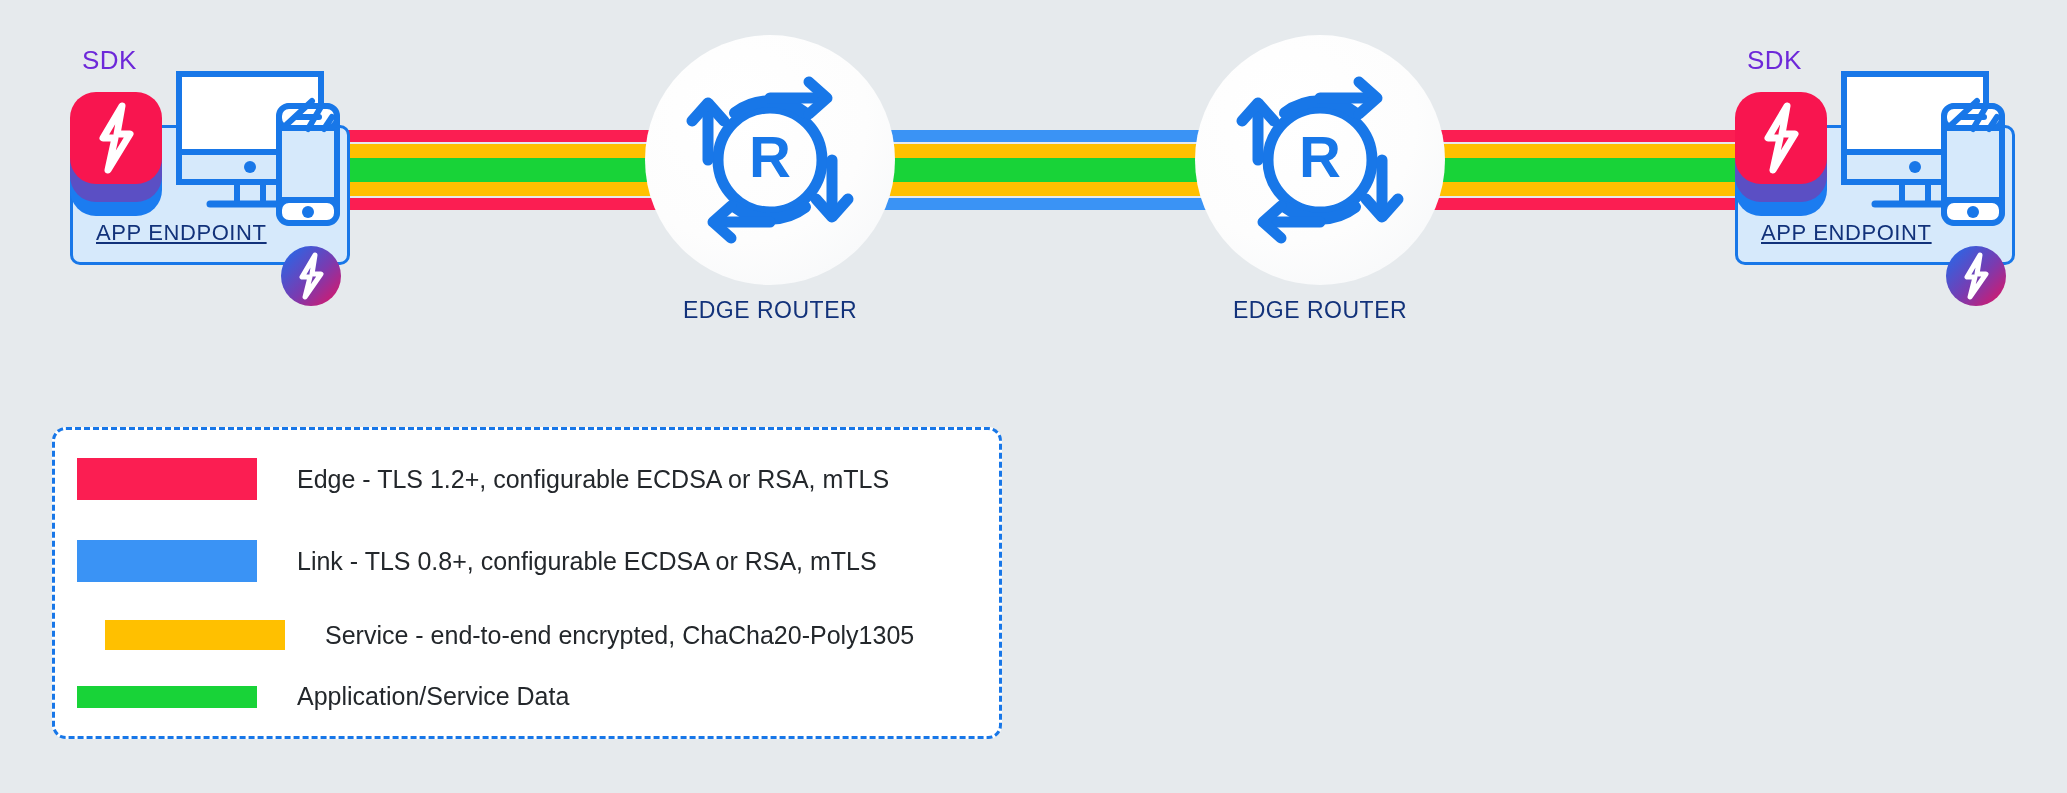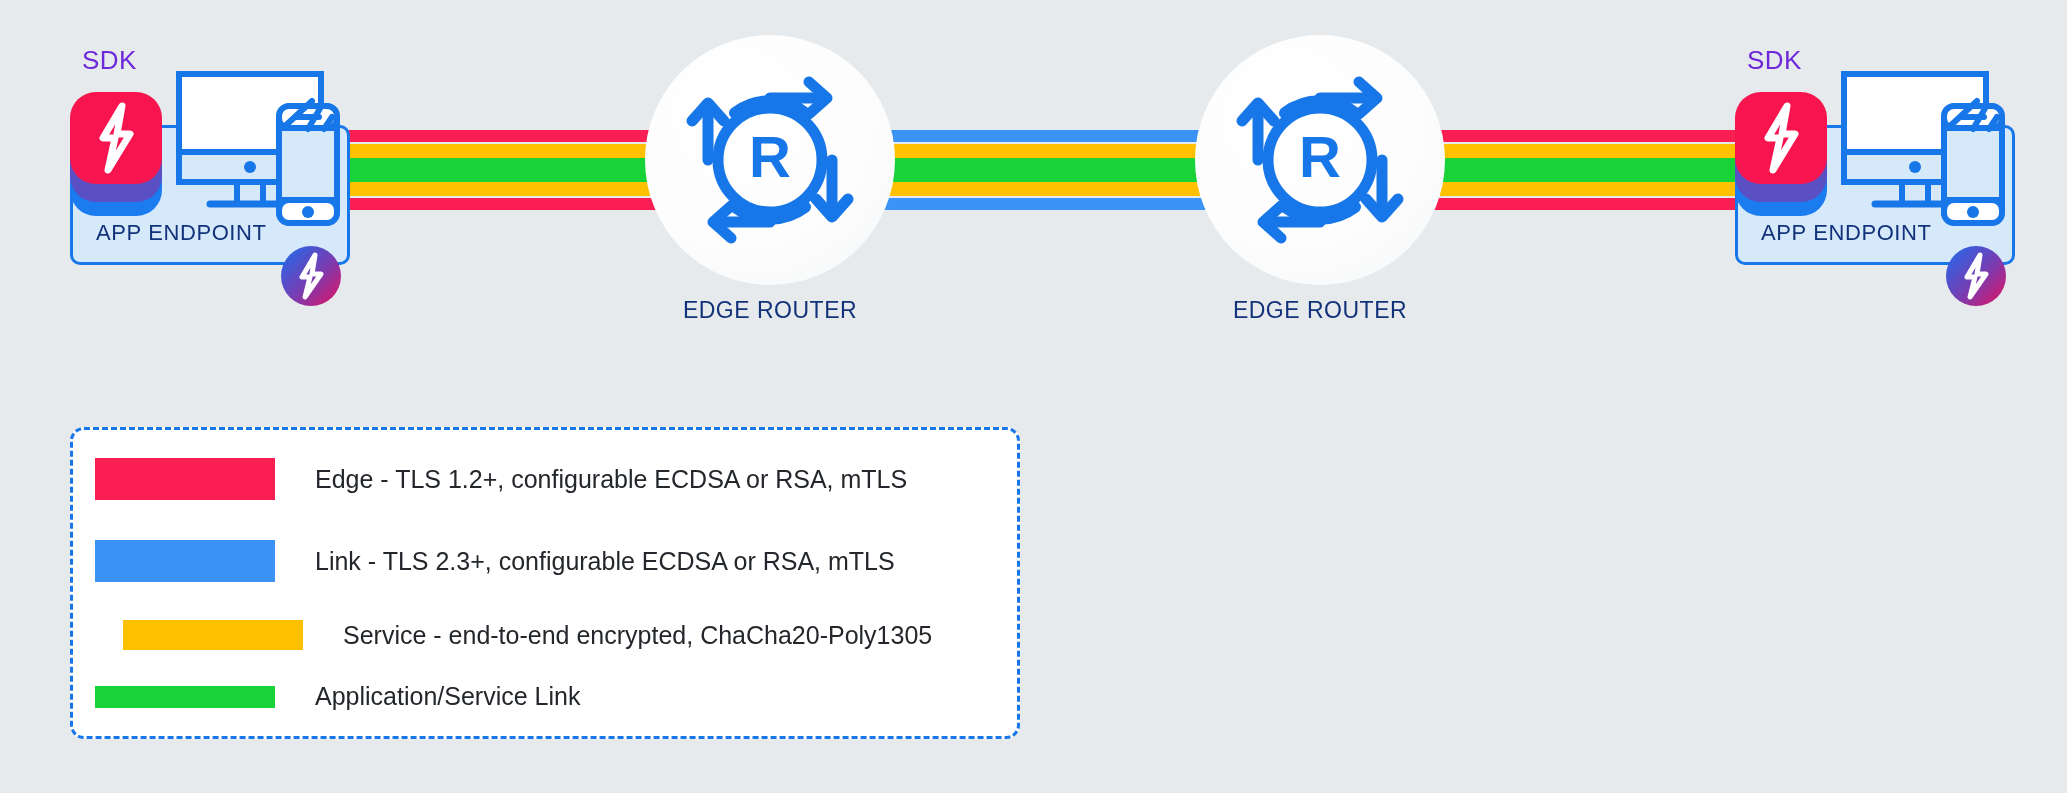--- a/index.html
+++ b/index.html
@@ -22,20 +22,21 @@
     background: #d6e9fb;
     border: 3px solid #1877e8;
     border-radius: 10px;
   }
   .endpoint-label {
     position: absolute;
     color: #12327a;
     font-size: 22px;
     letter-spacing: 0.6px;
     white-space: nowrap;
+    text-decoration: underline;
   }
   .sdk-label {
     position: absolute;
     color: #6d28d9;
     font-size: 26px;
     letter-spacing: 0.5px;
     white-space: nowrap;
   }
 
   
@@ -62,21 +63,21 @@
     background: radial-gradient(circle at 38% 32%, #ffffff 0%, #fdfdfd 55%, #f4f6f8 100%);
   }
   .router-label {
     position: absolute; color: #12327a; font-size: 23px;
     letter-spacing: 0.5px; white-space: nowrap; text-align: center;
   }
 
   
   #legend {
     position: absolute;
-    left: 70px; top: 427px; width: 950px; height: 312px;
+    left: 52px; top: 427px; width: 950px; height: 312px;
     background: #ffffff;
     border: 3px dashed #1877e8;
     border-radius: 14px;
   }
   .legend-row { position: absolute; left: 22px; display: flex; align-items: center; }
   .legend-swatch { width: 180px; height: 42px; flex: 0 0 auto; }
   .legend-text {
     margin-left: 40px; color: #23272b;
     font-size: 25px; white-space: nowrap;
   }
@@ -263,25 +264,25 @@
     </svg>
   </div>
 
   <div id="legend">
     <div class="legend-row" style="top:28px;">
       <div class="legend-swatch" style="background:#fb1e52;"></div>
       <div class="legend-text">Edge - TLS 1.2+, configurable ECDSA or RSA, mTLS</div>
     </div>
     <div class="legend-row" style="top:110px;">
       <div class="legend-swatch" style="background:#3a93f5;"></div>
-      <div class="legend-text">Link - TLS 2.3+, configurable ECDSA or RSA, mTLS</div>
+      <div class="legend-text">Link - TLS 0.8+, configurable ECDSA or RSA, mTLS</div>
     </div>
     <div class="legend-row" style="top:190px;margin-left:28px;">
       <div class="legend-swatch" style="background:#ffc000; height:30px;"></div>
       <div class="legend-text">Service - end-to-end encrypted, ChaCha20-Poly1305</div>
     </div>
     <div class="legend-row" style="top:252px;">
       <div class="legend-swatch" style="background:#18d338; height:22px;"></div>
-      <div class="legend-text">Application/Service Link</div>
+      <div class="legend-text">Application/Service Data</div>
     </div>
   </div>
 
 </div>
 
 </body></html>

